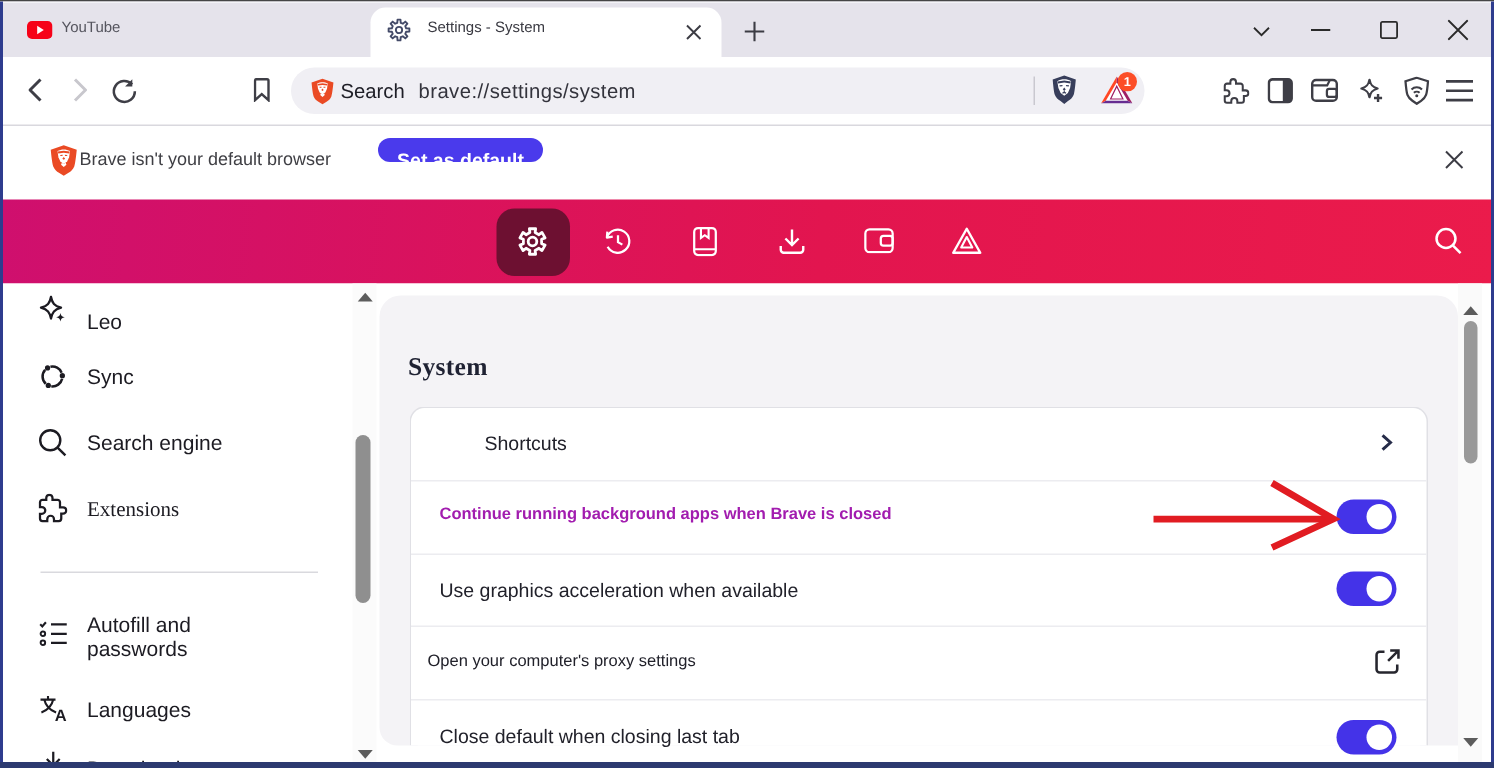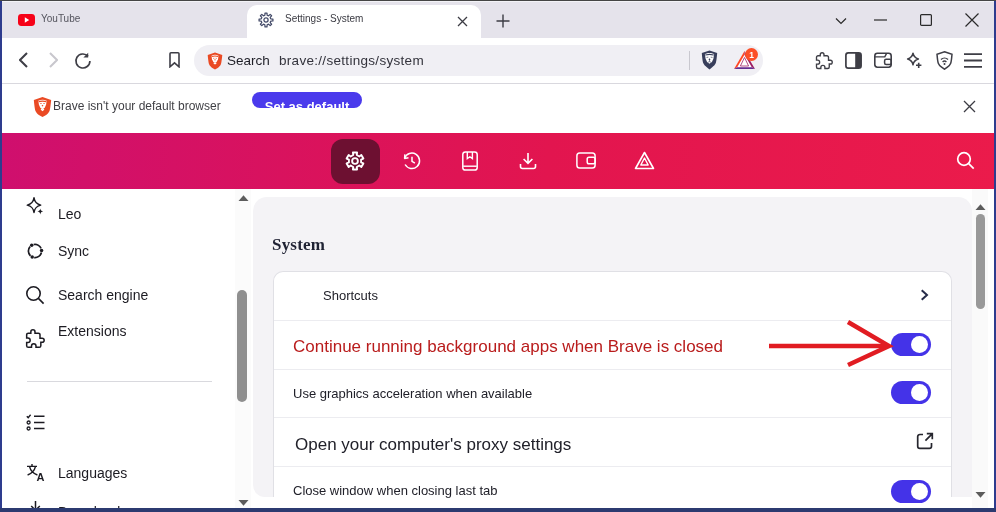--- a/index.html
+++ b/index.html
@@ -205,30 +205,31 @@
 
   <svg class="abs" style="left:25px;top:285px;" width="20" height="20" viewBox="0 0 20 20">
     <circle cx="8.5" cy="8.5" r="6.7" stroke="#1c1b22" stroke-width="1.6" fill="none"></circle>
     <path d="M13.4 13.4 L18.6 18.6" stroke="#1c1b22" stroke-width="1.6"></path>
   </svg>
   <div class="abs" style="left:58px;top:287px;">Search engine</div>
 
   <svg class="abs" style="left:25px;top:329px;" width="20" height="20" viewBox="0 0 24 24">
     <path d="M19.5 11 H18 V7 a2 2 0 0 0 -2 -2 h-4 V3.5 a2.5 2.5 0 0 0 -5 0 V5 H4 a2 2 0 0 0 -2 2 v3.8 h1.5 a2.7 2.7 0 0 1 0 5.4 H2 V20 a2 2 0 0 0 2 2 h3.8 v-1.5 a2.7 2.7 0 0 1 5.4 0 V22 H17 a2 2 0 0 0 2 -2 v-4 h1.5 a2.5 2.5 0 0 0 0 -5z" fill="none" stroke="#1c1b22" stroke-width="1.8"></path>
   </svg>
-  <div class="abs" style="left:58px;top:323px;">Extensions</div>
+  <div class="abs" style="left:58px;top:333px;font-family:Liberation Serif, serif;">Extensions</div>
 
   <div class="abs" style="left:27px;top:381px;width:185px;height:1px;background:#d9d9de;"></div>
 
   <svg class="abs" style="left:26px;top:414px;" width="19" height="17" viewBox="0 0 19 17">
     <path d="M0.8 2.2 L2.2 3.6 L4.6 0.8" stroke="#1c1b22" stroke-width="1.4" fill="none"></path>
     <circle cx="2.6" cy="8.5" r="1.5" stroke="#1c1b22" stroke-width="1.3" fill="none"></circle>
     <circle cx="2.6" cy="14.5" r="1.5" stroke="#1c1b22" stroke-width="1.3" fill="none"></circle>
     <path d="M8 2.2 H18.5 M8 8.5 H18.5 M8 14.5 H18.5" stroke="#1c1b22" stroke-width="1.5"></path>
   </svg>
+  <div class="abs" style="left:58px;top:409px;line-height:15.5px;">Autofill and<br>passwords</div>
 
   <svg class="abs" style="left:26px;top:463px;" width="20" height="18" viewBox="0 0 20 18">
     <path d="M1 3.4 H11 M6 1 V3.4 M9.5 3.4 C8.6 7.4 5.4 10.6 1.6 12 M3.5 3.4 C4.4 7.4 7.6 10.6 11.4 12" stroke="#1c1b22" stroke-width="1.4" fill="none"></path>
     <text x="10.5" y="17.5" font-size="11" font-weight="bold" fill="#1c1b22" font-family="Liberation Sans,sans-serif">A</text>
   </svg>
   <div class="abs" style="left:58px;top:465px;">Languages</div>
 
   <svg class="abs" style="left:26px;top:501px;" width="19" height="14" viewBox="0 0 19 14">
     <path d="M9.5 0 V9 M5.2 5 L9.5 9.3 L13.8 5" stroke="#1c1b22" stroke-width="1.5" fill="none"></path>
   </svg>
@@ -256,38 +257,38 @@
 <div class="abs" style="left:272px;top:235px;font-size:17px;font-weight:bold;color:#1f2233;letter-spacing:0.2px;font-family:Liberation Serif, serif;">System</div>
 
 <div class="abs" style="left:273px;top:271px;width:679px;height:226px;background:#fff;border:1px solid #e0e0e5;border-radius:10px 10px 0 0;border-bottom:none;"></div>
 
 <div class="abs" style="left:293px;top:288px;font-size:13px;color:#21212a;margin-left:30px;">Shortcuts</div>
 <svg class="abs" style="left:920px;top:289px;" width="9" height="12" viewBox="0 0 9 12">
   <path d="M1.7 1.2 L7 6 L1.7 10.8" stroke="#262c49" stroke-width="2" fill="none"></path>
 </svg>
 <div class="abs" style="left:274px;top:320px;width:677px;height:1px;background:#ececf0;"></div>
 
-<div class="abs" style="left:293px;top:337px;font-size:17px;color:#b91c1c;">Continue running background apps when Brave is closed</div>
+<div class="abs" style="left:293px;top:337px;font-size:11px;color:#a21caf;font-weight:bold;">Continue running background apps when Brave is closed</div>
 <div class="abs" style="left:891px;top:333px;width:40px;height:23px;background:#4433e8;border-radius:11.5px;"></div>
 <div class="abs" style="left:911px;top:336px;width:17px;height:17px;background:#fff;border-radius:50%;"></div>
 <div class="abs" style="left:274px;top:369px;width:677px;height:1px;background:#ececf0;"></div>
 
 <div class="abs" style="left:293px;top:386px;font-size:13px;color:#21212a;text-align:center;">Use graphics acceleration when available</div>
 <div class="abs" style="left:891px;top:381px;width:40px;height:23px;background:#4433e8;border-radius:11.5px;"></div>
 <div class="abs" style="left:911px;top:384px;width:17px;height:17px;background:#fff;border-radius:50%;"></div>
 <div class="abs" style="left:274px;top:417px;width:677px;height:1px;background:#ececf0;"></div>
 
-<div class="abs" style="left:295px;top:435px;font-size:17px;color:#21212a;">Open your computer's proxy settings</div>
+<div class="abs" style="left:285px;top:435px;font-size:11px;color:#21212a;">Open your computer's proxy settings</div>
 <svg class="abs" style="left:916px;top:432px;" width="18" height="18" viewBox="0 0 18 18">
   <path d="M7 2.5 H3.8 A2.1 2.1 0 0 0 1.7 4.6 V14.2 A2.1 2.1 0 0 0 3.8 16.3 H13.4 A2.1 2.1 0 0 0 15.5 14.2 V11" stroke="#26262e" stroke-width="1.7" fill="none"></path>
   <path d="M10.8 1.7 H16.3 V7.2 M15.9 2.1 L9.4 8.6" stroke="#26262e" stroke-width="1.7" fill="none"></path>
 </svg>
 <div class="abs" style="left:274px;top:466px;width:677px;height:1px;background:#ececf0;"></div>
 
-<div class="abs" style="left:293px;top:483px;font-size:13px;color:#21212a;">Close window when closing last tab</div>
+<div class="abs" style="left:293px;top:483px;font-size:13px;color:#21212a;">Close default when closing last tab</div>
 <div class="abs" style="left:891px;top:480px;width:40px;height:23px;background:#4433e8;border-radius:11.5px;"></div>
 <div class="abs" style="left:911px;top:483px;width:17px;height:17px;background:#fff;border-radius:50%;"></div>
 
 <svg class="abs" style="left:762px;top:315px;" width="135" height="55" viewBox="0 0 135 55">
   <path d="M7 31 L124 31" stroke="#e11c22" stroke-width="4.5" fill="none"></path>
   <path d="M86 7 L127 31 L86 50" stroke="#e11c22" stroke-width="4.5" fill="none" stroke-linejoin="miter"></path>
 </svg>
 
 <div class="abs" style="left:0;top:0;width:996px;height:1px;background:#454545;"></div>
 <div class="abs" style="left:0;top:1px;width:996px;height:1px;background:#f3f3f7;"></div>

